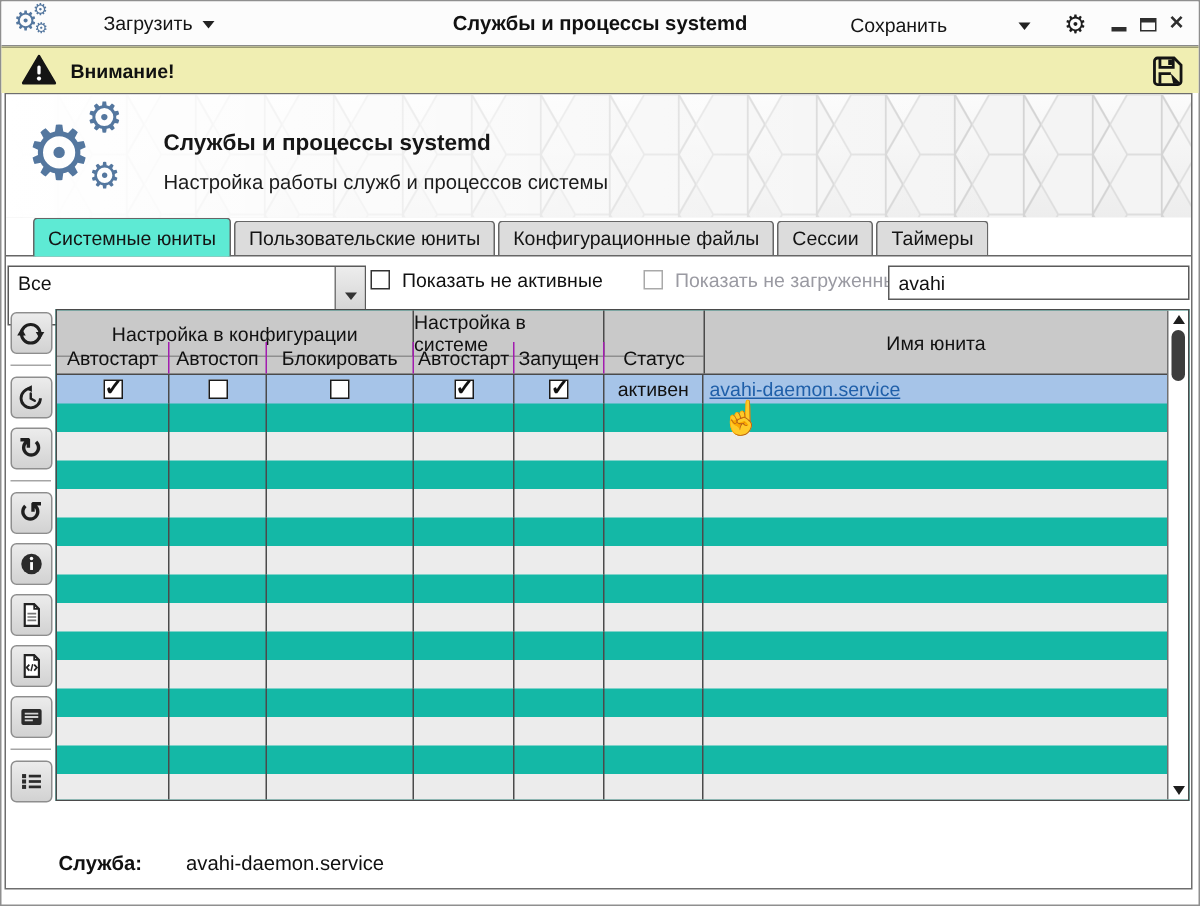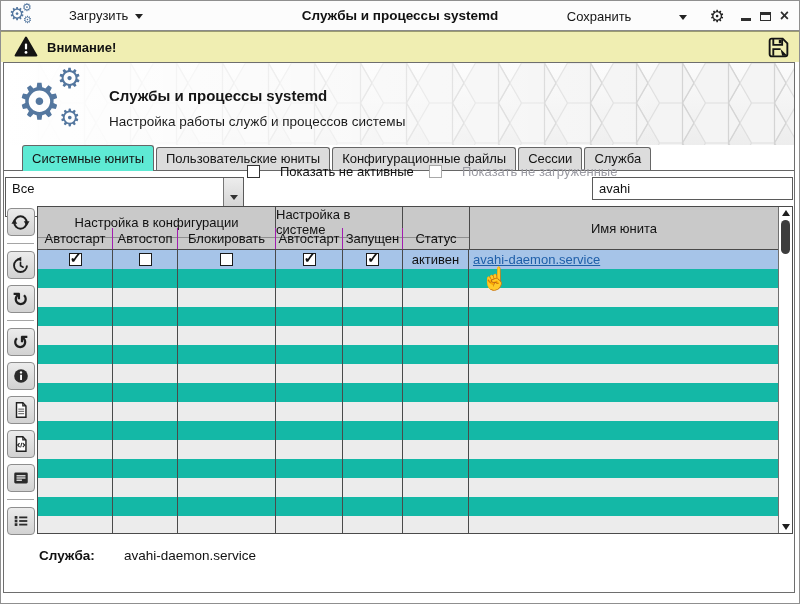--- a/index.html
+++ b/index.html
@@ -45,21 +45,21 @@
   
   .tabbar{position:absolute;left:0;right:0;top:82px;height:26px;display:flex;align-items:flex-end;padding-left:18px;border-bottom:1px solid #666;box-sizing:border-box;}
   .tab{font-size:13px;color:#141414;background:#dcdcdc;border:1px solid #666;border-bottom:none;padding:3px 9px 4px 9px;margin-right:2px;border-radius:3px 3px 0 0;white-space:nowrap;}
   .tab.active{background:#5eead4;padding-top:5px;margin-bottom:-1px;padding-bottom:5px;}
 
   
   .combo{position:absolute;left:1px;top:114px;width:239px;height:40px;border:1px solid #5a5a5a;background:#fff;display:flex;box-sizing:border-box;}
   .combo-text{flex:1;font-size:13px;color:#111;padding:3px 6px;overflow:hidden;}
   .combo-btn{width:19px;background:linear-gradient(#ededed,#cdcdcd);border-left:1px solid #777;display:flex;align-items:center;justify-content:center;}
   .combo-btn .dd-arrow{border-top-color:#333;margin-top:0;}
-  .chk{position:absolute;top:101px;display:flex;align-items:center;gap:20px;justify-content:space-between;}
+  .chk{position:absolute;top:116px;display:flex;align-items:center;gap:8px;justify-content:space-between;}
   .chk .box{width:13px;height:13px;border:1px solid #333;background:#fff;box-sizing:border-box;}
   .chk .lbl{font-size:13px;color:#111;white-space:nowrap;}
   .chk.disabled .box{border-color:#a9a9a9;}
   .chk.disabled .lbl{color:#9a9aa2;}
   .chk1{left:243px;}
   .chk2{left:425px;}
   .search{position:absolute;left:588px;top:114px;width:201px;height:23px;border:1px solid #5a5a5a;font-family:inherit;font-size:13px;color:#111;padding:0 6px;box-sizing:border-box;}
 
   
   .side-toolbar{position:absolute;left:1px;top:145px;width:31px;display:flex;flex-direction:column;align-items:center;gap:6px;}
@@ -91,21 +91,21 @@
   .sbtn{position:absolute;left:0;right:0;height:12px;display:flex;align-items:center;justify-content:center;}
   .sbtn.up{top:0;}
   .sbtn.down{bottom:0;}
   .tri-up{width:0;height:0;border-left:4px solid transparent;border-right:4px solid transparent;border-bottom:6px solid #1e1e1e;}
   .tri-down{width:0;height:0;border-left:4px solid transparent;border-right:4px solid transparent;border-top:6px solid #1e1e1e;}
   .sthumb{position:absolute;left:2px;right:2px;top:13px;height:34px;background:#3d3d3d;border-radius:5px;}
 
   .cursor-hand{position:absolute;left:477px;top:203px;font-size:22px;color:#222;z-index:5;}
 
   
-  .detail-row{position:absolute;left:35px;display:flex;font-size:13.5px;color:#111;}
+  .detail-row{position:absolute;left:35px;display:flex;font-size:13.5px;color:#111;margin-top:20px;}
   .detail-row .dlbl{font-weight:bold;width:85px;}
   .detail-row.r1{top:485px;}
   .detail-row.r2{top:511px;}
 </style>
 </head>
 <body>
 
 <div class="window">
 
   <div class="titlebar">
@@ -168,21 +168,21 @@
       </div>
       <div class="hd-title">Службы и процессы systemd</div>
       <div class="hd-sub">Настройка работы служб и процессов системы</div>
     </div>
 
     <div class="tabbar">
         <div class="tab active">Системные юниты</div>
         <div class="tab">Пользовательские юниты</div>
         <div class="tab">Конфигурационные файлы</div>
         <div class="tab">Сессии</div>
-        <div class="tab">Служба</div>
+        <div class="tab">Таймеры</div>
       </div>
 
     <div class="combo">
       <span class="combo-text">Все</span>
       <span class="combo-btn">
         <span class="dd-arrow"></span>
       </span>
     </div>
     <div class="chk chk1">
       <span class="box"></span>

